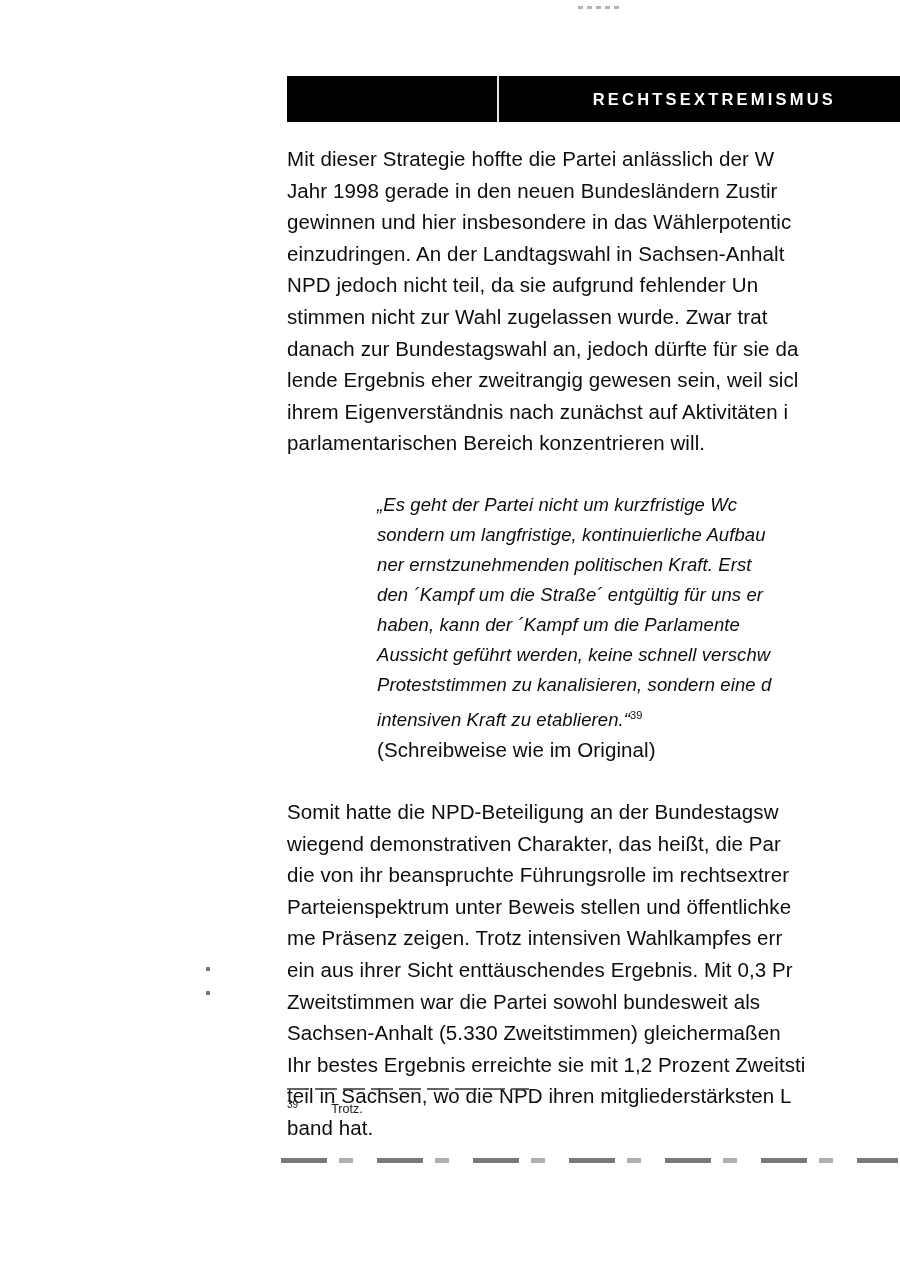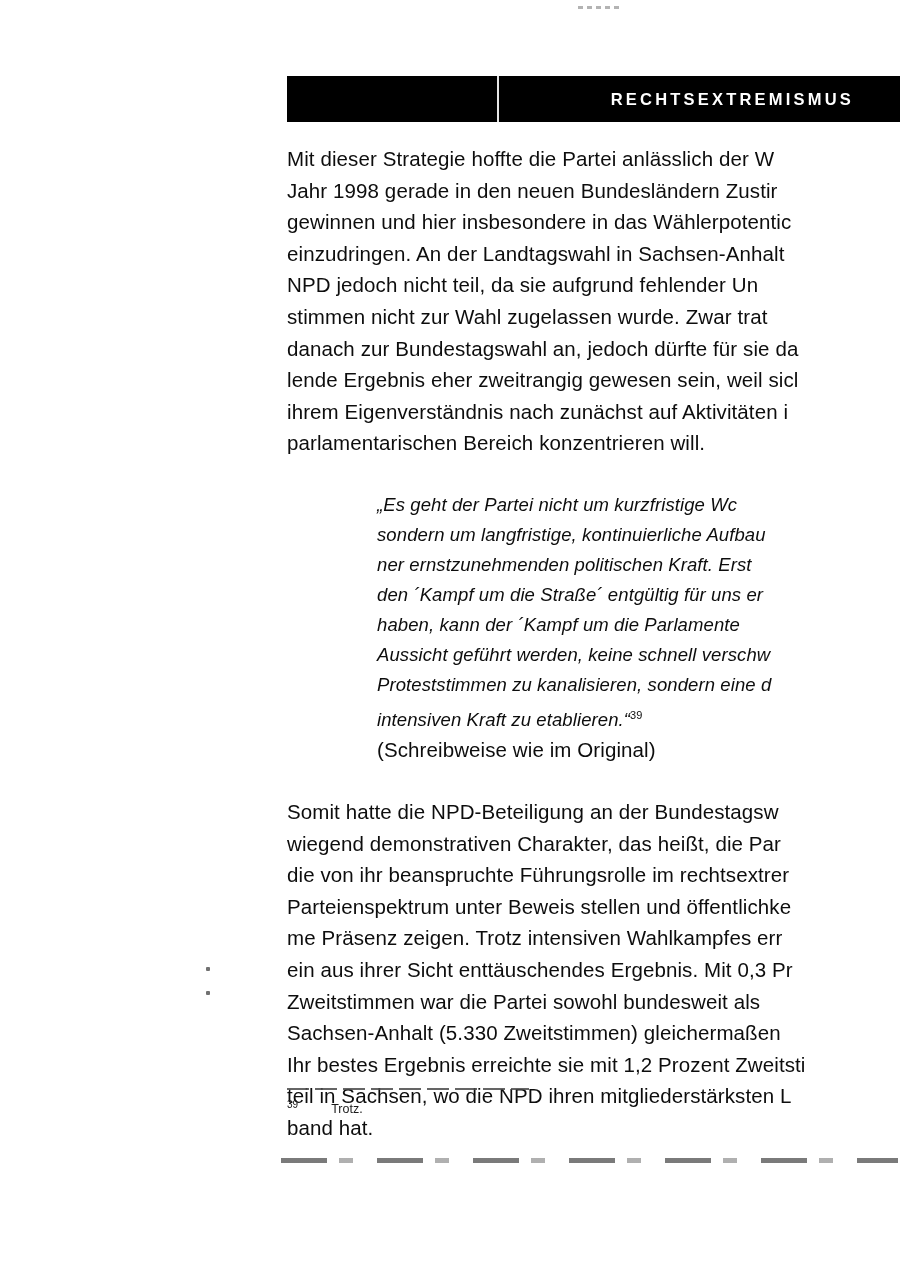--- a/index.html
+++ b/index.html
@@ -37,21 +37,21 @@
   .header-bar {
     position: absolute;
     top: 76px;
     left: 287px;
     width: 613px;
     height: 46px;
     background: #000000;
     display: flex;
     align-items: center;
     justify-content: flex-end;
-    padding-right: 46px;
+    padding-right: 64px;
     box-sizing: border-box;
   }
   .header-title {
     color: #ffffff;
     font-size: 16.5px;
     font-weight: bold;
     letter-spacing: 3.2px;
     white-space: nowrap;
   }
   .header-nick {

